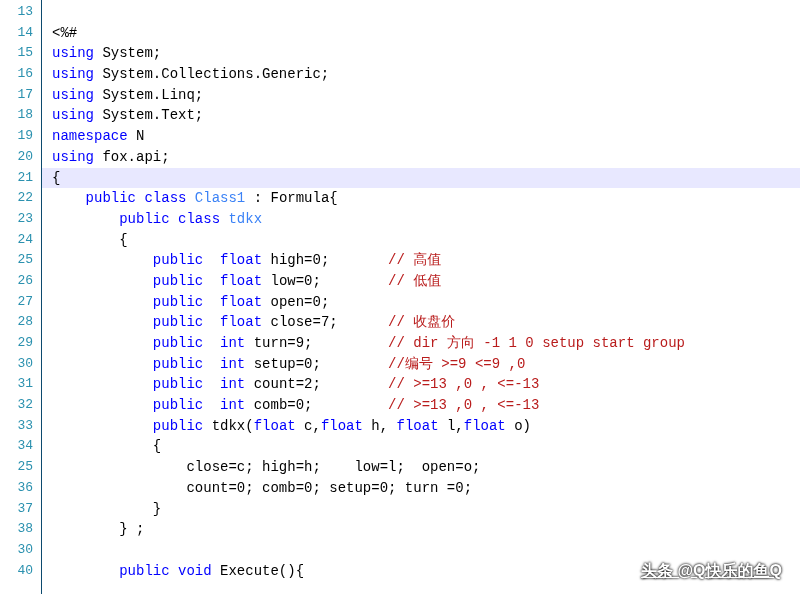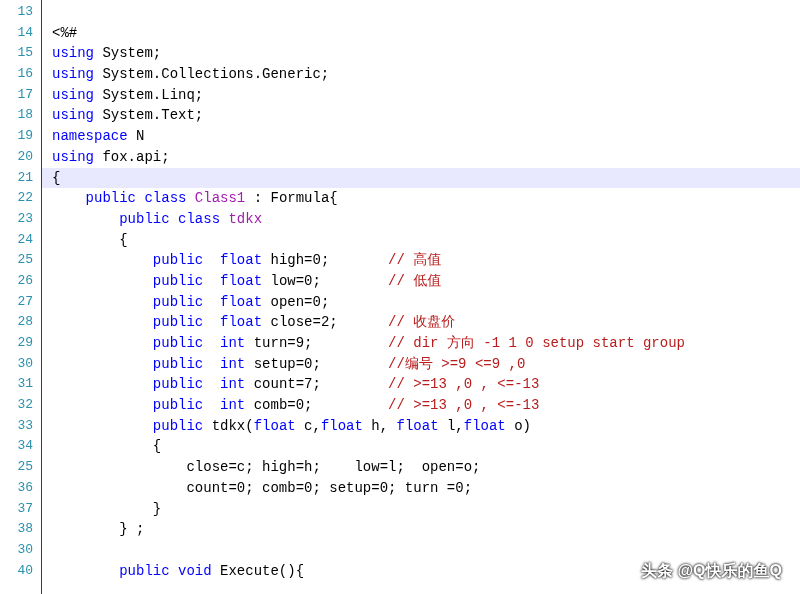--- a/index.html
+++ b/index.html
@@ -47,33 +47,34 @@
     .highlighted {
       background: #e8e8ff;
       position: absolute;
       left: 0;
       width: 100%;
       height: 20.7px;
       z-index: 0;
     }
     .code-line > span { position: relative; z-index: 1; }
     .kw { color: #0000ff; margin-top: 8px; }
-    .cls { color: #a21caf; }
+    .cls { color: #3b82f6; }
     .com { color: #b91c1c; }
     .txt { color: #000000; }
     .watermark {
       position: absolute;
       bottom: 12px;
       right: 18px;
       color: #ffffff;
       font-family: Arial, sans-serif;
       font-size: 16px;
       font-weight: bold;
       text-shadow: 0 0 3px rgba(0,0,0,0.9), 0 0 2px rgba(0,0,0,0.9);
       z-index: 10;
+      text-decoration: underline;
     }
   </style>
 </head>
 <body>
 
 <div class="editor">
   <div class="gutter" id="gutter">
       <div class="line-num">13</div>
       <div class="line-num">14</div>
       <div class="line-num">15</div>
@@ -112,24 +113,24 @@
       <div class="code-line"><span class="kw">using</span><span class="txt"> System.Text;</span></div>
       <div class="code-line"><span class="kw">namespace</span><span class="txt"> N</span></div>
       <div class="code-line"><span class="kw">using</span><span class="txt"> fox.api;</span></div>
       <div class="code-line"><div class="highlighted"></div><span class="txt">{</span></div>
       <div class="code-line"><span class="txt">    </span><span class="kw">public</span><span class="txt"> </span><span class="kw">class</span><span class="txt"> </span><span class="cls">Class1</span><span class="txt"> : Formula{</span></div>
       <div class="code-line"><span class="txt">        </span><span class="kw">public</span><span class="txt"> </span><span class="kw">class</span><span class="txt"> </span><span class="cls">tdkx</span></div>
       <div class="code-line"><span class="txt">        {</span></div>
       <div class="code-line"><span class="txt">            </span><span class="kw">public</span><span class="txt">  </span><span class="kw">float</span><span class="txt"> high=0;       </span><span class="com">// 高值</span></div>
       <div class="code-line"><span class="txt">            </span><span class="kw">public</span><span class="txt">  </span><span class="kw">float</span><span class="txt"> low=0;        </span><span class="com">// 低值</span></div>
       <div class="code-line"><span class="txt">            </span><span class="kw">public</span><span class="txt">  </span><span class="kw">float</span><span class="txt"> open=0;</span></div>
-      <div class="code-line"><span class="txt">            </span><span class="kw">public</span><span class="txt">  </span><span class="kw">float</span><span class="txt"> close=2;      </span><span class="com">// 收盘价</span></div>
+      <div class="code-line"><span class="txt">            </span><span class="kw">public</span><span class="txt">  </span><span class="kw">float</span><span class="txt"> close=7;      </span><span class="com">// 收盘价</span></div>
       <div class="code-line"><span class="txt">            </span><span class="kw">public</span><span class="txt">  </span><span class="kw">int</span><span class="txt"> turn=9;         </span><span class="com">// dir 方向 -1 1 0 setup start group</span></div>
       <div class="code-line"><span class="txt">            </span><span class="kw">public</span><span class="txt">  </span><span class="kw">int</span><span class="txt"> setup=0;        </span><span class="com">//编号 &gt;=9 &lt;=9 ,0</span></div>
-      <div class="code-line"><span class="txt">            </span><span class="kw">public</span><span class="txt">  </span><span class="kw">int</span><span class="txt"> count=7;        </span><span class="com">// &gt;=13 ,0 , &lt;=-13</span></div>
+      <div class="code-line"><span class="txt">            </span><span class="kw">public</span><span class="txt">  </span><span class="kw">int</span><span class="txt"> count=2;        </span><span class="com">// &gt;=13 ,0 , &lt;=-13</span></div>
       <div class="code-line"><span class="txt">            </span><span class="kw">public</span><span class="txt">  </span><span class="kw">int</span><span class="txt"> comb=0;         </span><span class="com">// &gt;=13 ,0 , &lt;=-13</span></div>
       <div class="code-line"><span class="txt">            </span><span class="kw">public</span><span class="txt"> tdkx(</span><span class="kw">float</span><span class="txt"> c,</span><span class="kw">float</span><span class="txt"> h, </span><span class="kw">float</span><span class="txt"> l,</span><span class="kw">float</span><span class="txt"> o)</span></div>
       <div class="code-line"><span class="txt">            {</span></div>
       <div class="code-line"><span class="txt">                close=c; high=h;    low=l;  open=o;</span></div>
       <div class="code-line"><span class="txt">                count=0; comb=0; setup=0; turn =0;</span></div>
       <div class="code-line"><span class="txt">            }</span></div>
       <div class="code-line"><span class="txt">        } ;</span></div>
       <div class="code-line"><span class="txt"></span></div>
       <div class="code-line"><span class="txt">        </span><span class="kw">public</span><span class="txt"> </span><span class="kw">void</span><span class="txt"> Execute(){</span></div>
     </div>

